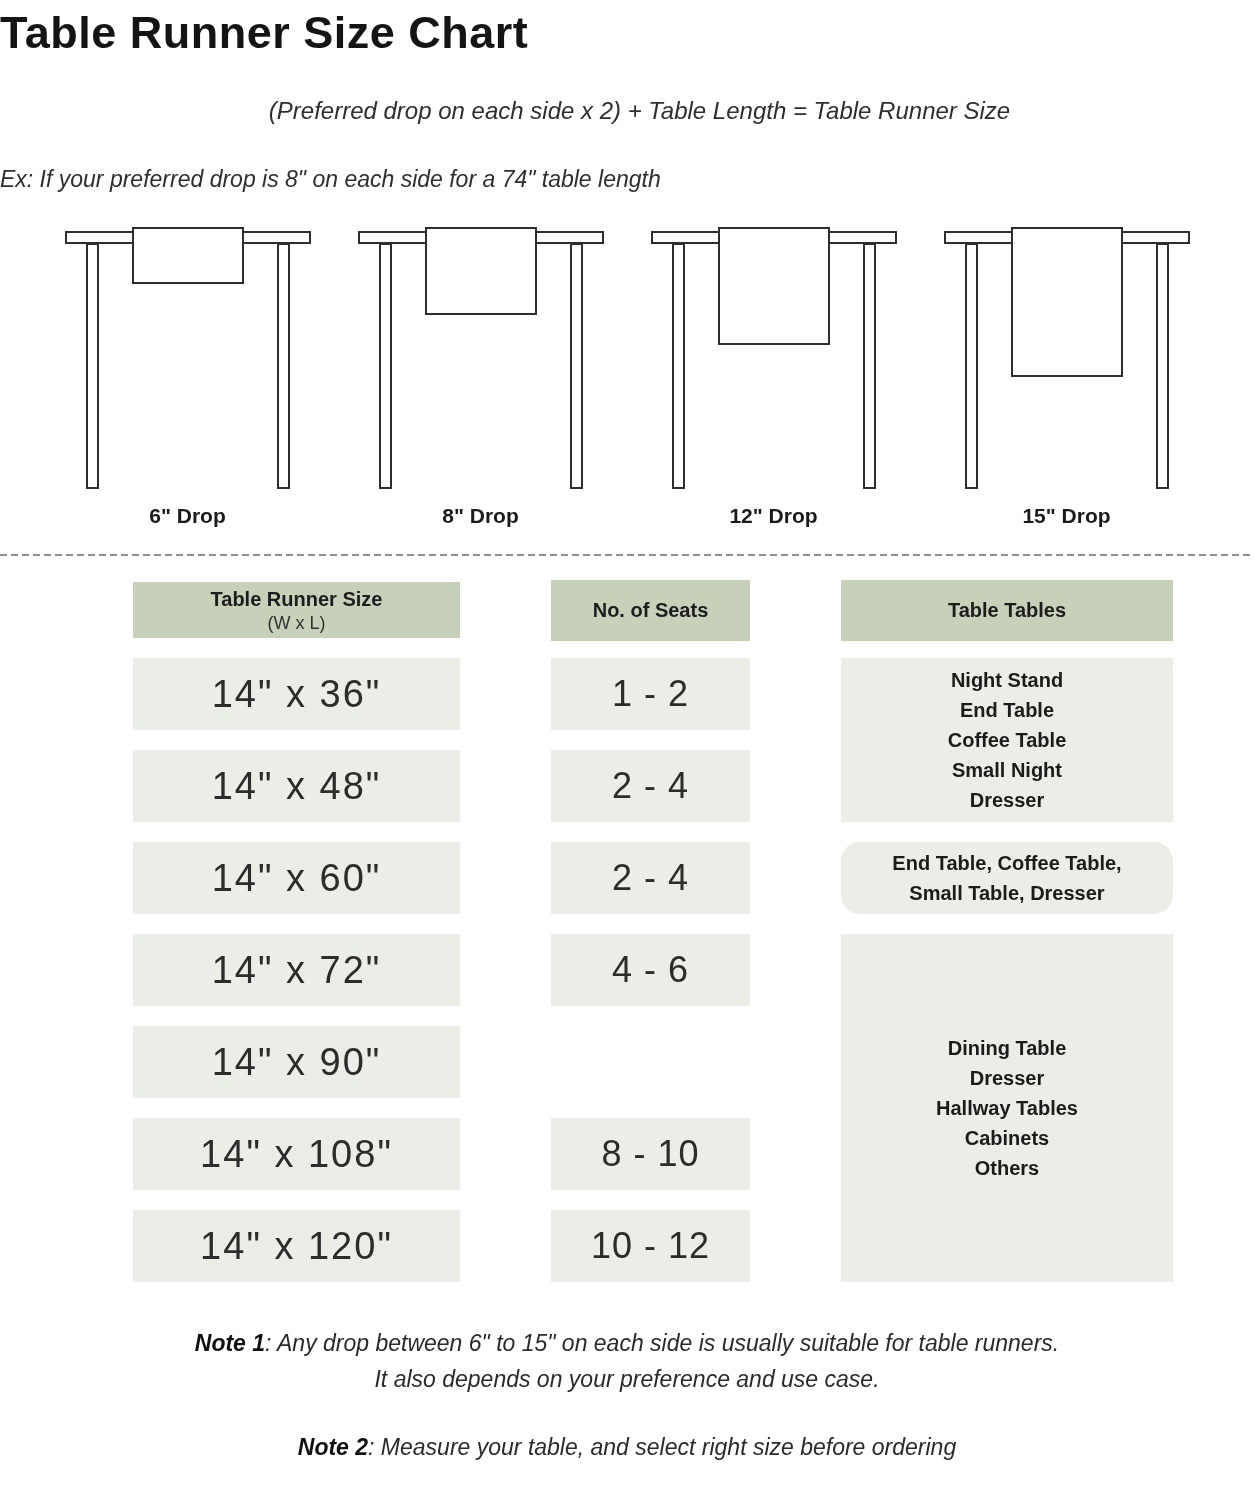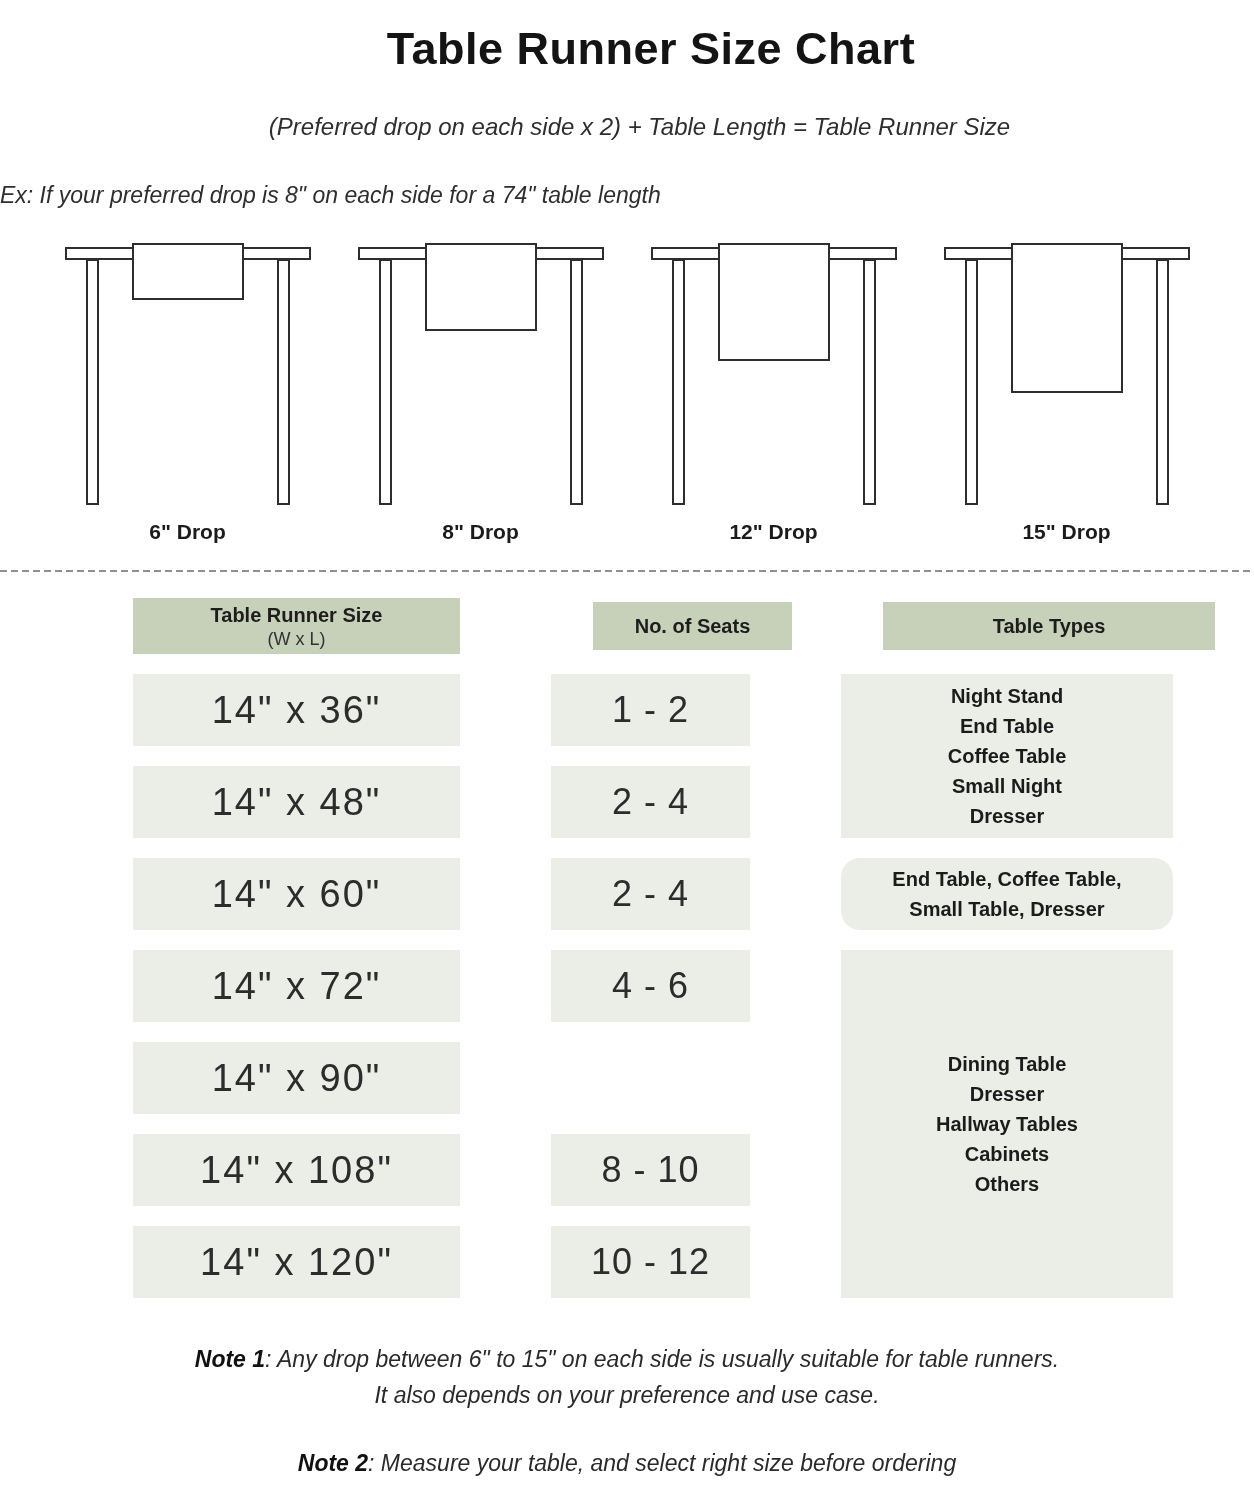--- a/index.html
+++ b/index.html
@@ -4,23 +4,23 @@
 <style>
   html,body{margin:0;padding:0;}
   body{
     width:1254px;height:1500px;overflow:hidden;
     background:#ffffff;color:#1f1f1f;
     font-family:"Liberation Sans", sans-serif;
     position:relative;
   }
   
   .title{
-    margin:16px;padding-top:10px;
-    text-align:center;font-size:45px;font-weight:800;letter-spacing:.5px;
-    color:#141414;line-height:1;padding-left:48px;
+    margin:0;padding-top:10px;
+    text-align:left;font-size:45px;font-weight:800;letter-spacing:.5px;
+    color:#141414;line-height:1;
   }
   .formula{
     margin-top:42px;text-align:center;
     font-style:italic;font-size:24px;color:#2e2e2e;line-height:1.2;padding-left:25px;
   }
   .example{
     margin-top:36px;text-align:left;
     font-style:italic;font-size:23px;color:#2e2e2e;line-height:1.55;
   }
   
@@ -66,21 +66,21 @@
     grid-auto-rows:72px;
     grid-template-rows:56px;
     column-gap:91px;row-gap:20px;
   }
   .hdr{
     background:#c7d0b8;display:flex;flex-direction:column;
     align-items:center;justify-content:center;text-align:center;
   }
   .hdr-title{font-size:20px;font-weight:700;color:#1d1d1d;line-height:1.3;}
   .hdr-sub{font-size:18px;font-weight:400;color:#333;line-height:1.3;}
-  .hdr.short{height:48px;align-self:center;width:100%;box-sizing:border-box;margin-left:42px;}
+  .hdr.short{height:61px;align-self:center;width:100%;box-sizing:border-box;}
   .cell{
     background:#ebeee7;display:flex;flex-direction:column;
     align-items:center;justify-content:center;text-align:center;
   }
   .size-val{font-size:38px;font-weight:300;color:#2c2c2c;letter-spacing:2px;}
   .seats-val{font-size:36px;font-weight:300;color:#2c2c2c;letter-spacing:1px;}
   .types-cell .tline{font-size:20px;font-weight:700;color:#1b1b1b;line-height:30px;}
   .span-2{grid-column:3;grid-row:2 / span 2;}
   .span-1{grid-column:3;grid-row:4;border-radius:19px;}
   .span-4{grid-column:3;grid-row:5 / span 4;}
@@ -145,21 +145,21 @@
 <div class="size-grid">
 
   <div class="hdr c1">
     <div class="hdr-title">Table Runner Size</div>
     <div class="hdr-sub">(W x L)</div>
   </div>
   <div class="hdr short c2">
     <div class="hdr-title">No. of Seats</div>
   </div>
   <div class="hdr short" style="grid-column:3;">
-    <div class="hdr-title">Table Types</div>
+    <div class="hdr-title">Table Tables</div>
   </div>
 
   <div class="cell types-cell span-2">
     <div class="tline">Night Stand</div>
     <div class="tline">End Table</div>
     <div class="tline">Coffee Table</div>
     <div class="tline">Small Night</div>
     <div class="tline">Dresser</div>
   </div>
   <div class="cell types-cell span-1">

